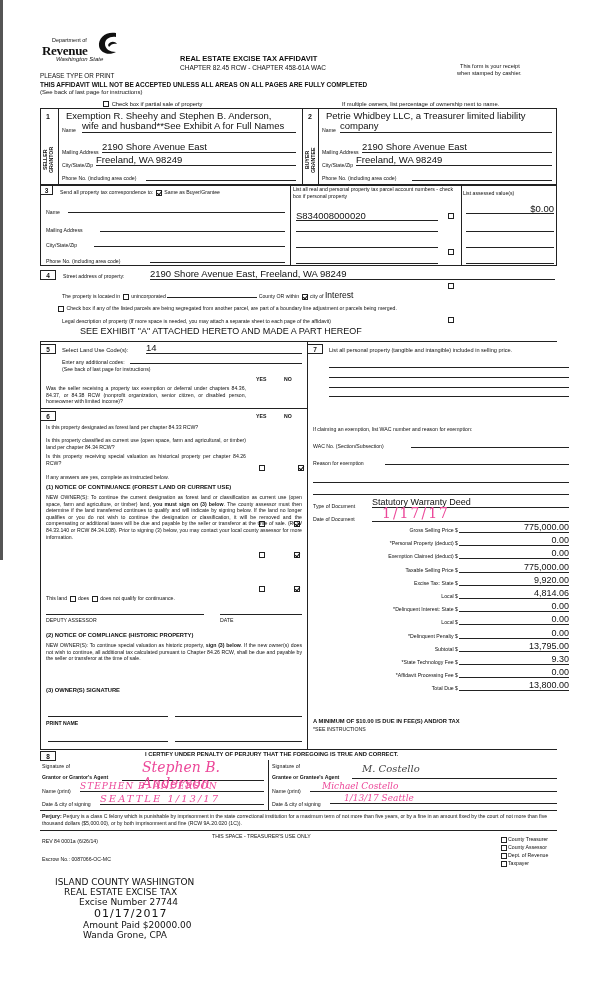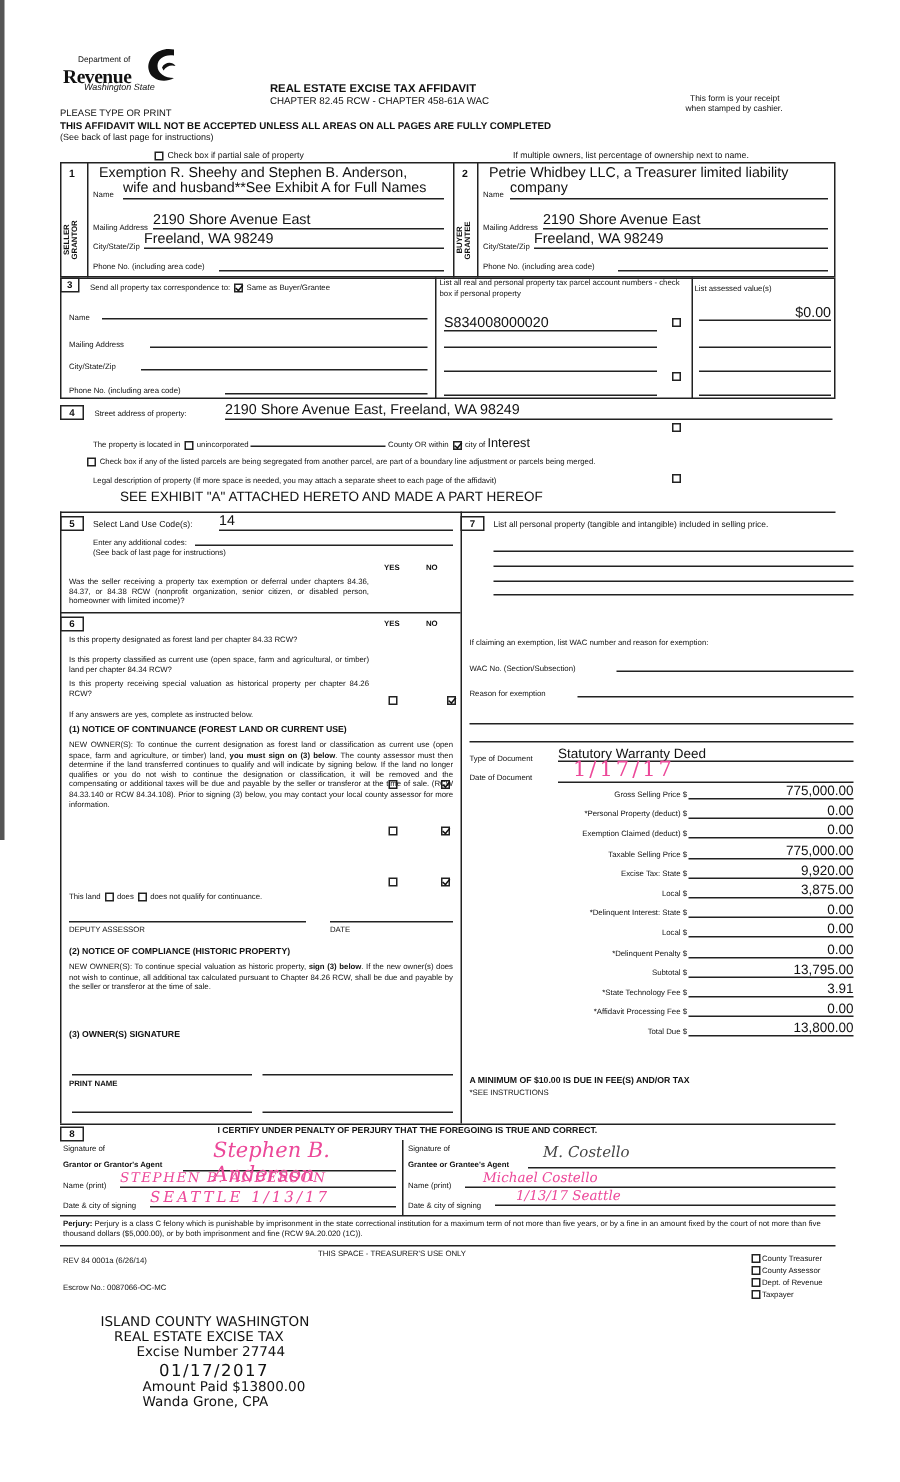--- a/index.html
+++ b/index.html
@@ -16,21 +16,21 @@
   .cb.checked::after { content: ""; position: absolute; left: 1px; top: -1px; width: 2px; height: 4px; border-right: 0.9px solid #111; border-bottom: 0.9px solid #111; transform: rotate(40deg); }
   .secnum { position: absolute; border: 0.8px solid #222; font-size: 6.5px; font-weight: bold; text-align: center; line-height: 9px; height: 10px; }
   .vlabel { position: absolute; writing-mode: vertical-rl; transform: rotate(180deg); font-size: 5.2px; font-weight: bold; line-height: 5.5px; text-align: center; }
   .right { text-align: right; }
   .center { text-align: left; }
   .bold { font-weight: bold; }
   .just { text-align: justify; }
   .hr { position: absolute; border-top: 0.8px solid #222; }
   .vr { position: absolute; border-left: 0.8px solid #222; }
   .leftstrip { position: absolute; left: 0; top: 0; width: 3px; height: 560px; background: #555; }
-  .stamp { font-family: "DejaVu Sans", sans-serif; color: #111; margin-left: 12px; }
+  .stamp { font-family: "DejaVu Sans", sans-serif; color: #111; }
 </style>
 </head>
 <body>
 
 
 
 <div class="leftstrip"></div>
 
 
 <div class="abs" style="left:42px;top:37px;width:60px;">
@@ -225,41 +225,41 @@
     <div>
       <div class="abs tiny right" style="left:313px;top:566.6px;width:145px;">Taxable Selling Price $</div>
       <div class="abs fill line right" style="left:459px;top:561.6px;width:110px;font-size:9px;">775,000.00</div>
     </div>
     <div>
       <div class="abs tiny right" style="left:313px;top:579.8px;width:145px;">Excise Tax: State $</div>
       <div class="abs fill line right" style="left:459px;top:574.8px;width:110px;font-size:9px;">9,920.00</div>
     </div>
     <div>
       <div class="abs tiny right" style="left:313px;top:593px;width:145px;">Local $</div>
-      <div class="abs fill line right" style="left:459px;top:588px;width:110px;font-size:9px;">3,875.00</div>
+      <div class="abs fill line right" style="left:459px;top:588px;width:110px;font-size:9px;">4,814.06</div>
     </div>
     <div>
       <div class="abs tiny right" style="left:313px;top:606.2px;width:145px;">*Delinquent Interest: State $</div>
       <div class="abs fill line right" style="left:459px;top:601.2px;width:110px;font-size:9px;">0.00</div>
     </div>
     <div>
       <div class="abs tiny right" style="left:313px;top:619.4px;width:145px;">Local $</div>
       <div class="abs fill line right" style="left:459px;top:614.4px;width:110px;font-size:9px;">0.00</div>
     </div>
     <div>
       <div class="abs tiny right" style="left:313px;top:632.6px;width:145px;">*Delinquent Penalty $</div>
       <div class="abs fill line right" style="left:459px;top:627.6px;width:110px;font-size:9px;">0.00</div>
     </div>
     <div>
       <div class="abs tiny right" style="left:313px;top:645.8px;width:145px;">Subtotal $</div>
       <div class="abs fill line right" style="left:459px;top:640.8px;width:110px;font-size:9px;">13,795.00</div>
     </div>
     <div>
       <div class="abs tiny right" style="left:313px;top:659px;width:145px;">*State Technology Fee $</div>
-      <div class="abs fill line right" style="left:459px;top:654px;width:110px;font-size:9px;">3.91</div>
+      <div class="abs fill line right" style="left:459px;top:654px;width:110px;font-size:9px;">9.30</div>
     </div>
     <div>
       <div class="abs tiny right" style="left:313px;top:672.2px;width:145px;">*Affidavit Processing Fee $</div>
       <div class="abs fill line right" style="left:459px;top:667.2px;width:110px;font-size:9px;">0.00</div>
     </div>
     <div>
       <div class="abs tiny right" style="left:313px;top:685.4px;width:145px;">Total Due $</div>
       <div class="abs fill line right" style="left:459px;top:680.4px;width:110px;font-size:9px;">13,800.00</div>
     </div>
   </div>
@@ -301,17 +301,17 @@
     <div class="abs tiny" style="left: 500px; top: 844px; white-space: nowrap;"><span class="cb"></span><span>County Assessor</span></div>
     <div class="abs tiny" style="left: 500px; top: 852px; white-space: nowrap;"><span class="cb"></span><span>Dept. of Revenue</span></div>
     <div class="abs tiny" style="left: 500px; top: 860px; white-space: nowrap;"><span class="cb"></span><span>Taxpayer</span></div>
   </div>
 
 
 <div class="abs stamp" style="left:55px;top:877px;font-size:9px;">ISLAND COUNTY WASHINGTON</div>
 <div class="abs stamp" style="left:64px;top:887px;font-size:9px;">REAL ESTATE EXCISE TAX</div>
 <div class="abs stamp" style="left:79px;top:897px;font-size:9px;">Excise Number 27744</div>
 <div class="abs stamp" style="left:94px;top:907px;font-size:11px;letter-spacing:1px;">01/17/2017</div>
-<div class="abs stamp" style="left:83px;top:920px;font-size:9px;">Amount Paid $13800.00</div>
+<div class="abs stamp" style="left:83px;top:920px;font-size:9px;">Amount Paid $20000.00</div>
 <div class="abs stamp" style="left:83px;top:930px;font-size:9px;">Wanda Grone, CPA</div>
 
 
 
 
 </body></html>

